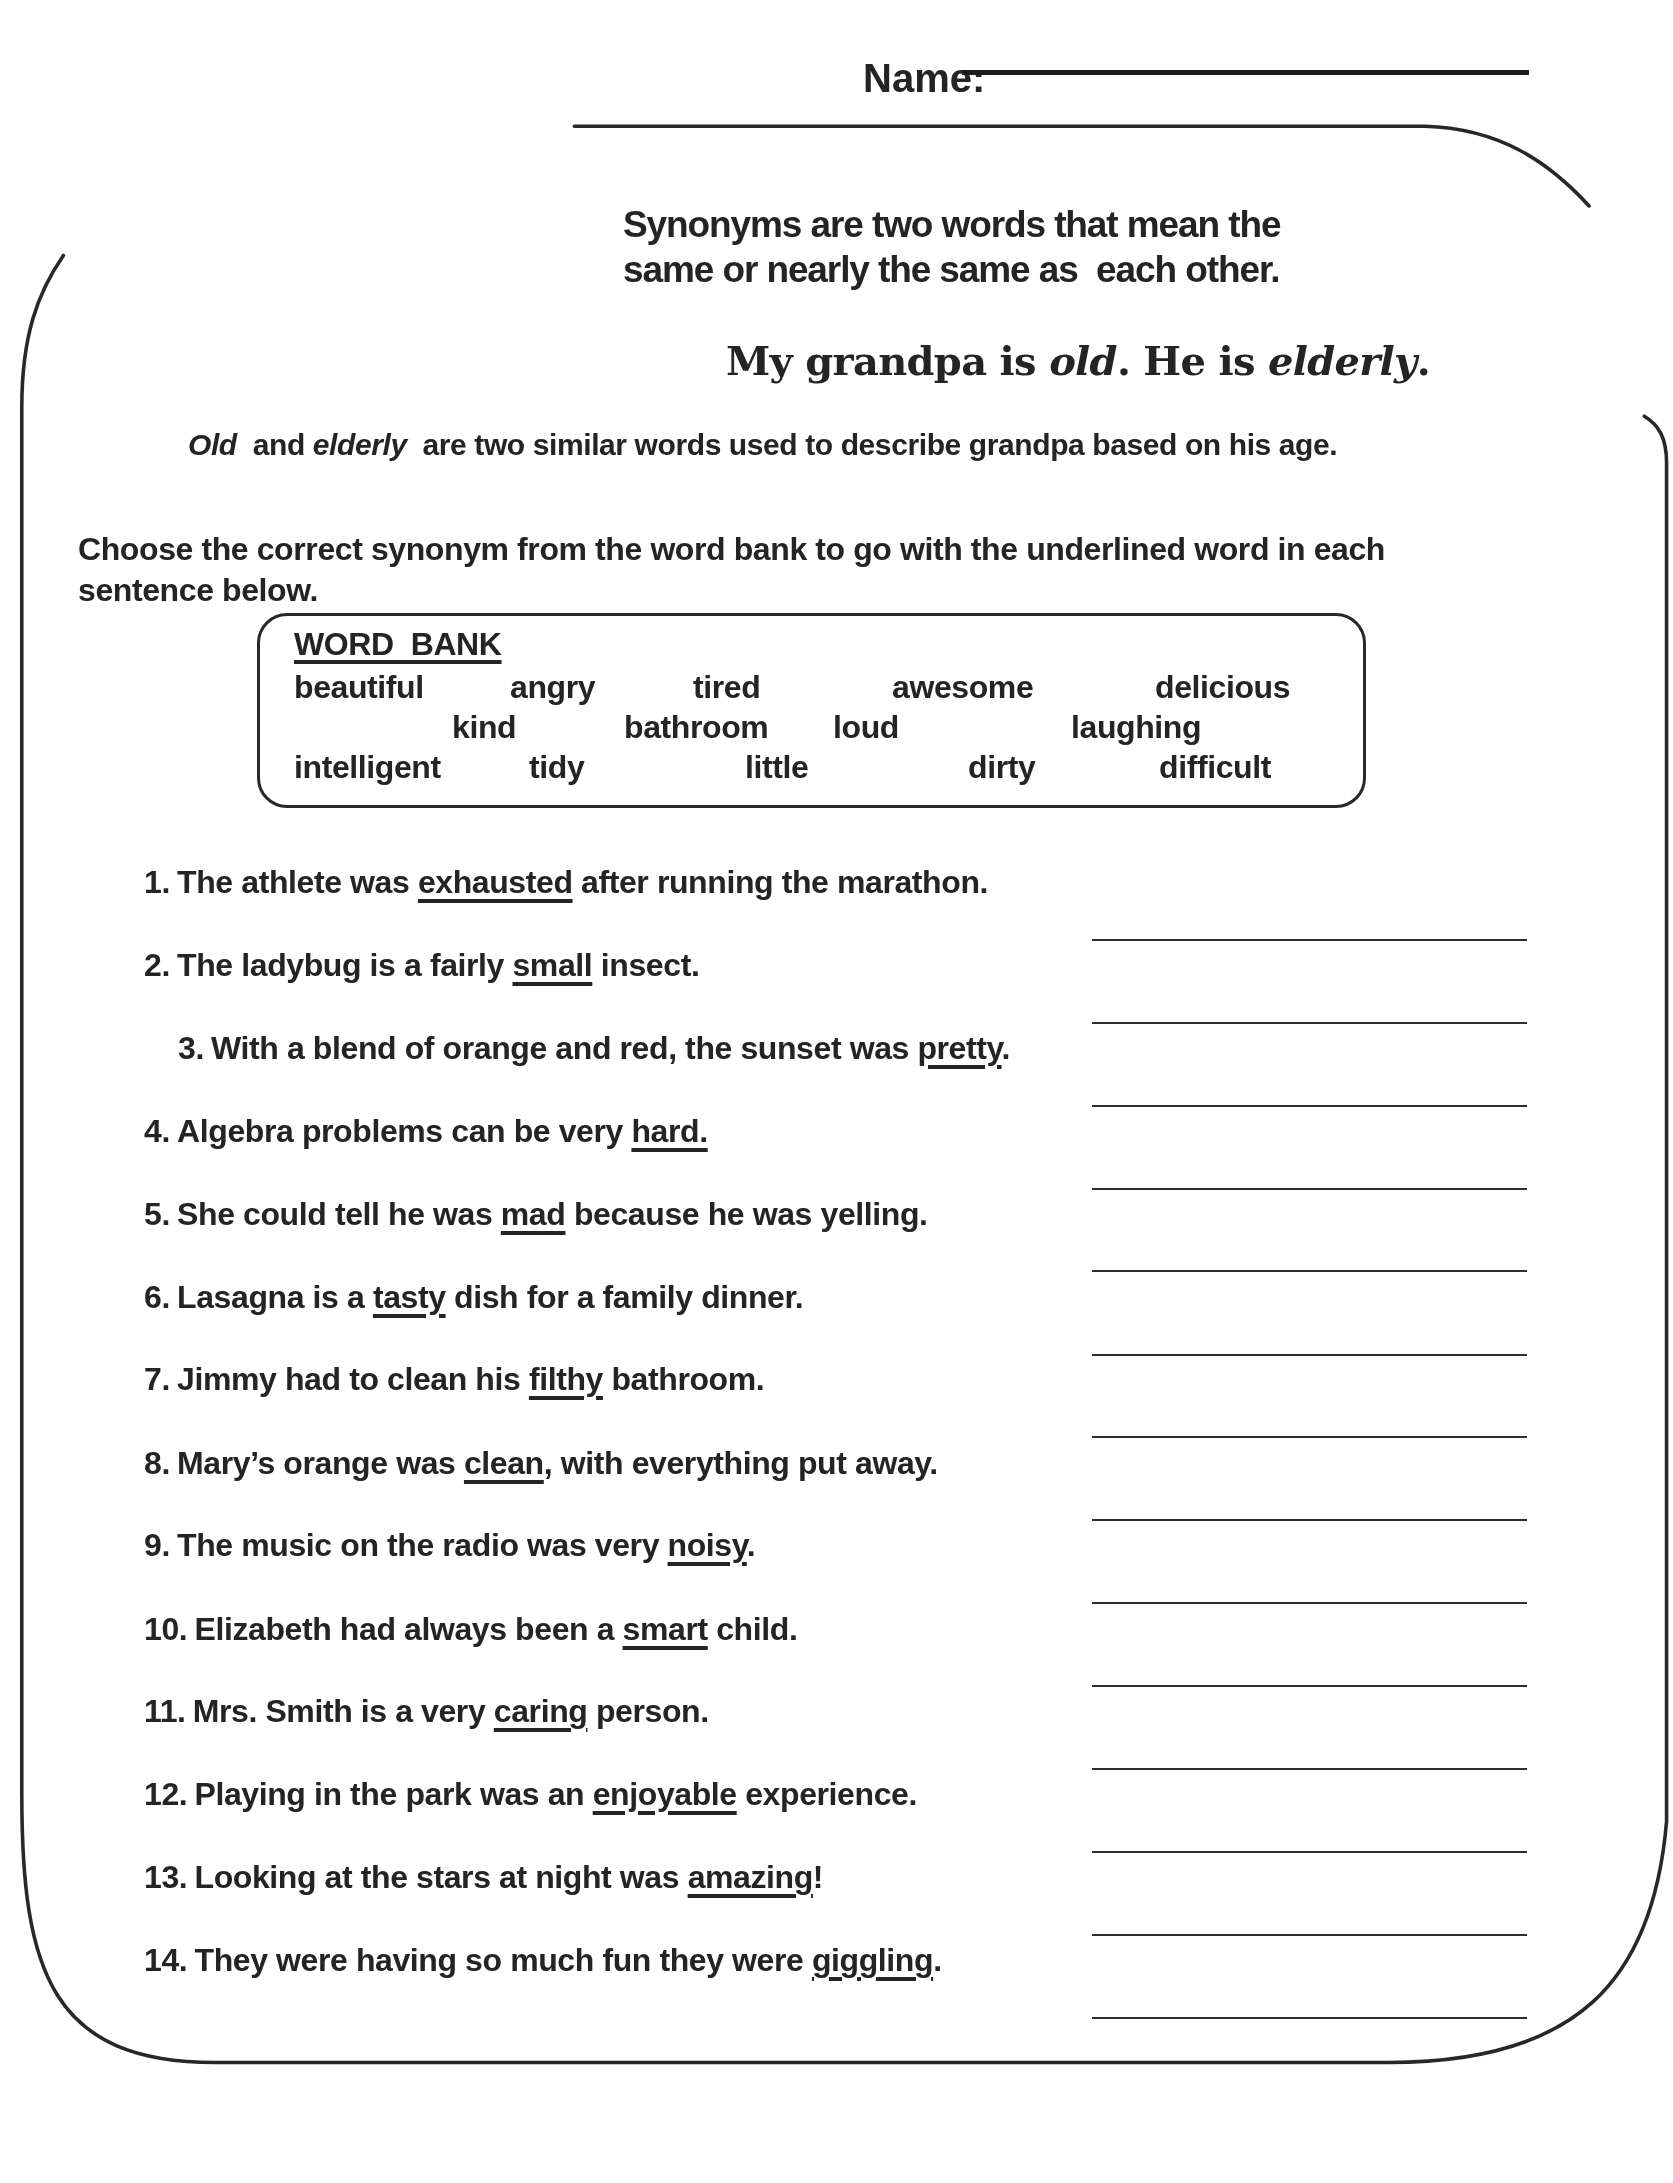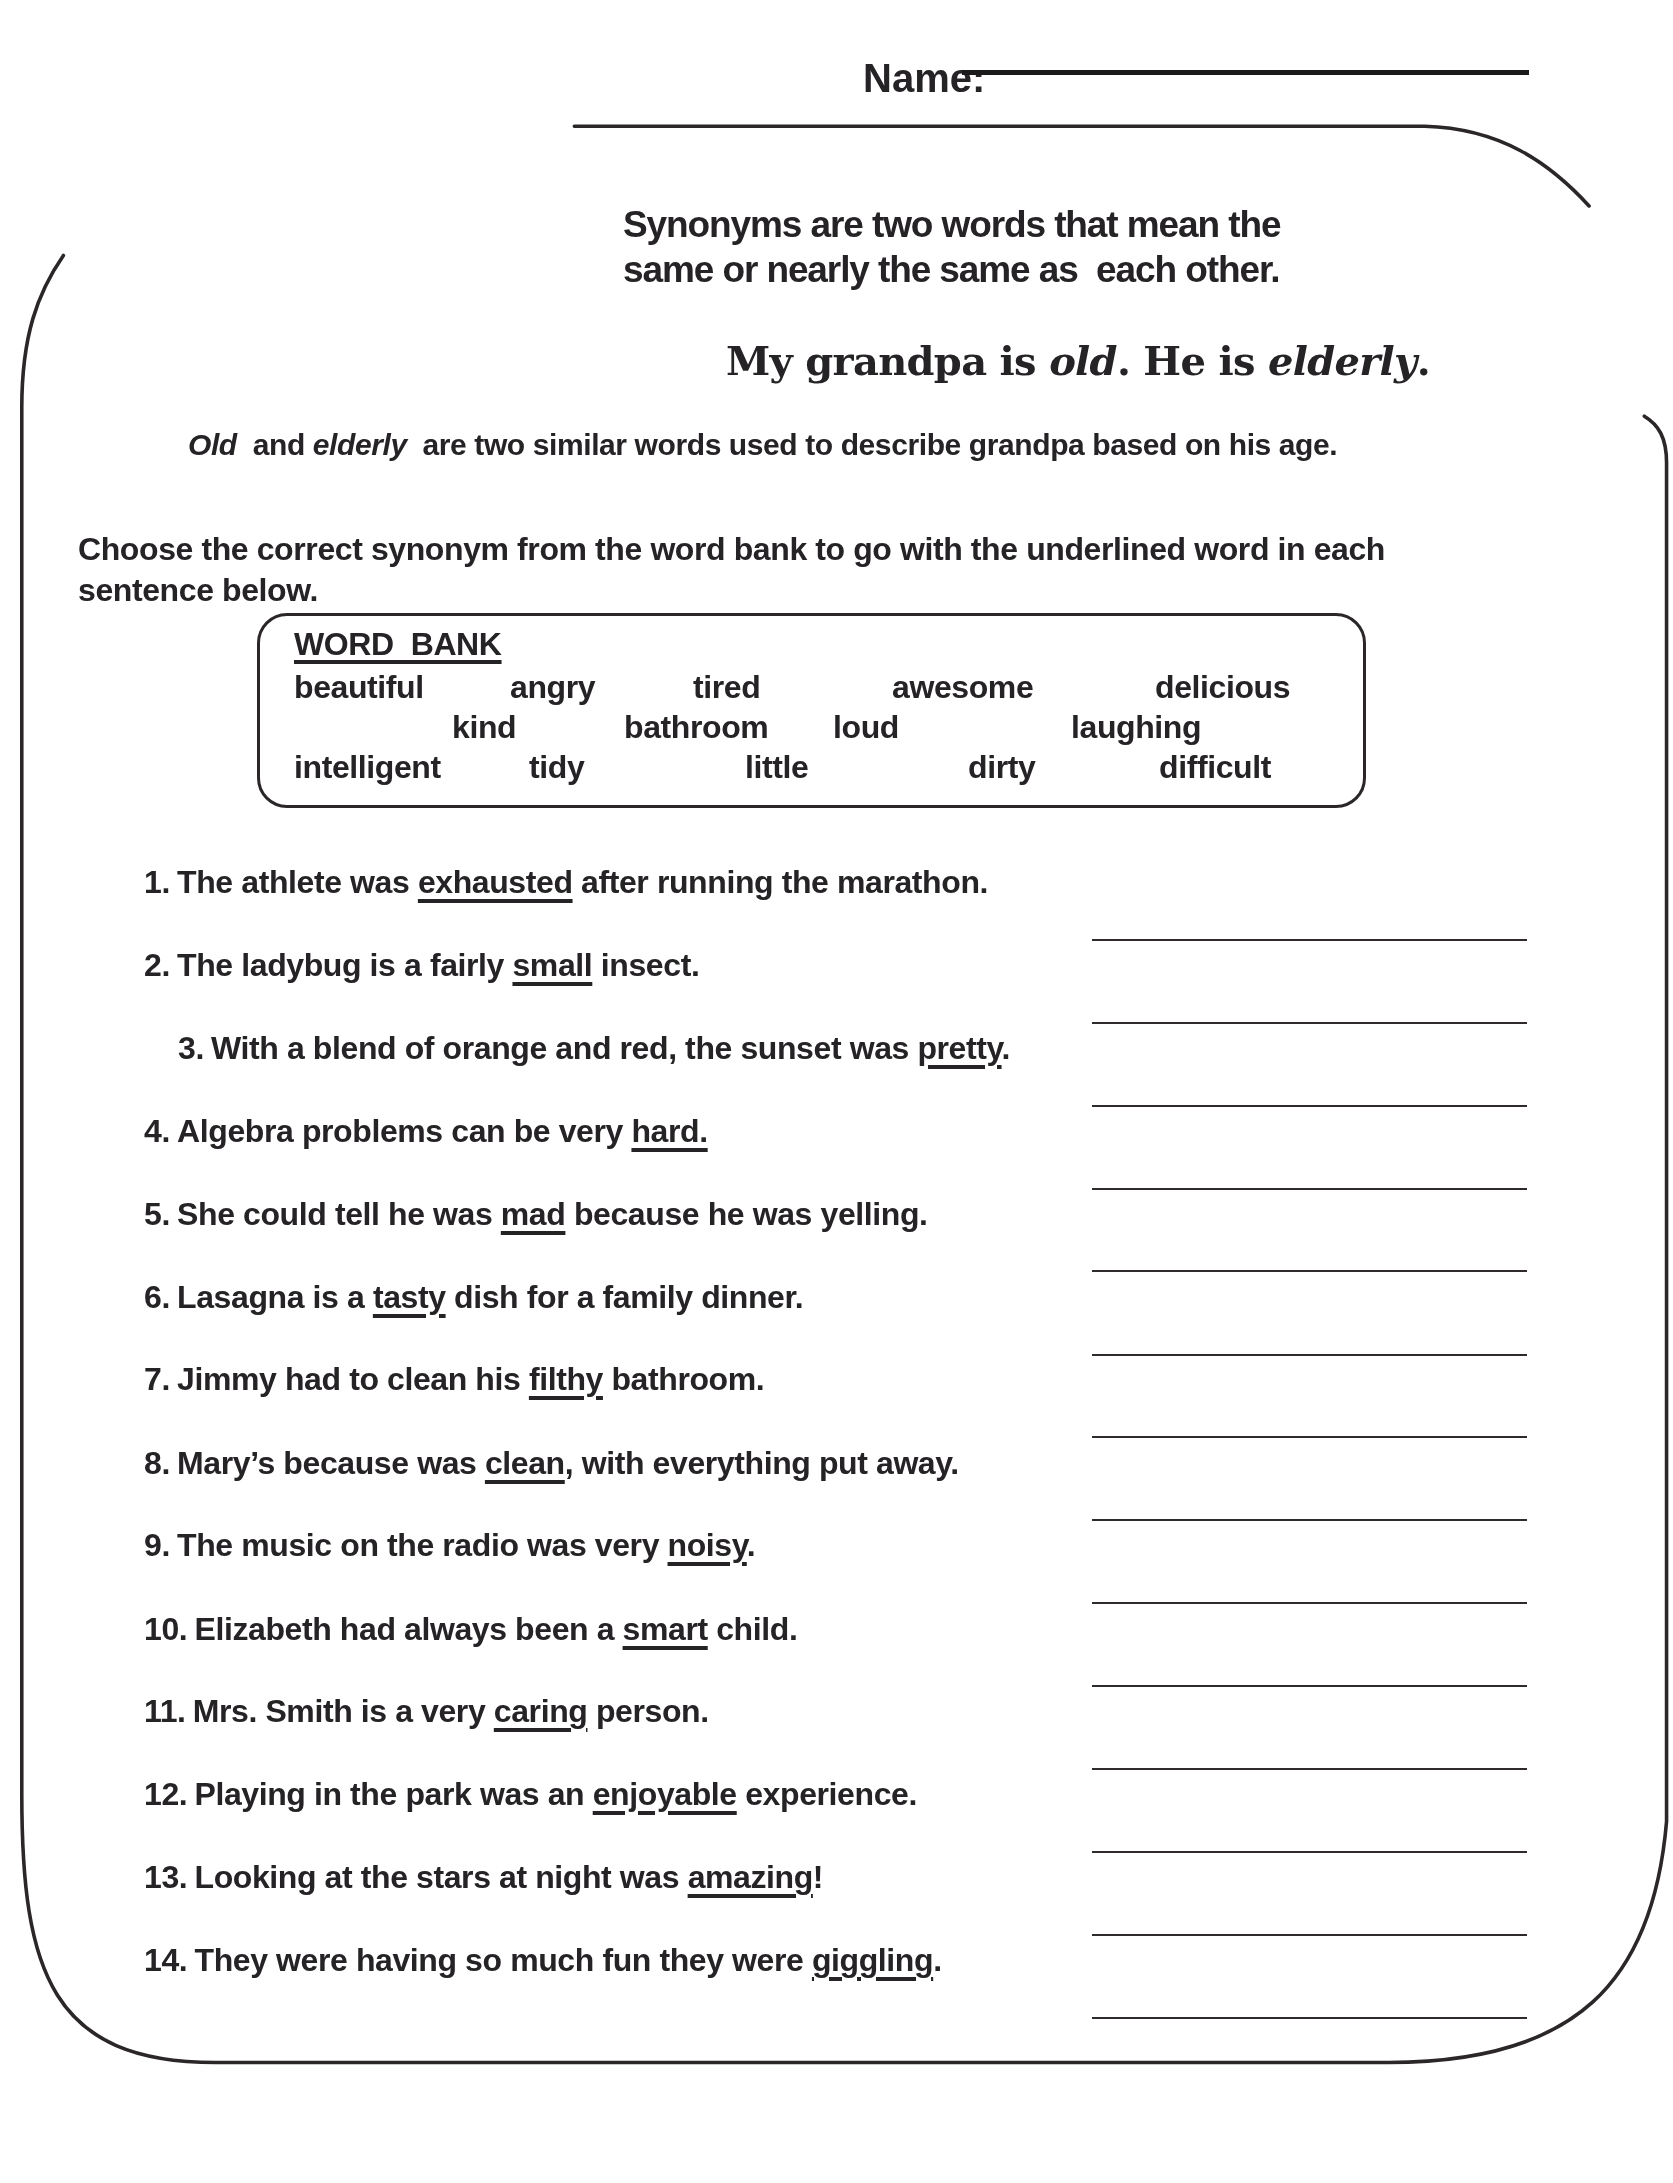--- a/index.html
+++ b/index.html
@@ -82,21 +82,21 @@
     <span class="abs wb-word" style="left:899px;top:133px;">difficult</span>
   </div>
 
   <div class="abs sentence" style="top:864px;"><span class="num">1.</span><span>The athlete was </span><span class="u">exhausted</span><span> after running the marathon.</span></div>
   <div class="abs sentence" style="top:947px;"><span class="num">2.</span><span>The ladybug is a fairly </span><span class="u">small</span><span> insect.</span></div>
   <div class="abs sentence" style="top:1030px;margin-left:34px;"><span class="num">3.</span><span>With a blend of orange and red, the sunset was </span><span class="u">pretty</span><span>.</span></div>
   <div class="abs sentence" style="top:1113px;"><span class="num">4.</span><span>Algebra problems can be very </span><span class="u">hard.</span><span></span></div>
   <div class="abs sentence" style="top:1196px;"><span class="num">5.</span><span>She could tell he was </span><span class="u">mad</span><span> because he was yelling.</span></div>
   <div class="abs sentence" style="top:1279px;"><span class="num">6.</span><span>Lasagna is a </span><span class="u">tasty</span><span> dish for a family dinner.</span></div>
   <div class="abs sentence" style="top:1361px;"><span class="num">7.</span><span>Jimmy had to clean his </span><span class="u">filthy</span><span> bathroom.</span></div>
-  <div class="abs sentence" style="top:1445px;"><span class="num">8.</span><span>Mary’s because was </span><span class="u">clean</span><span>, with everything put away.</span></div>
+  <div class="abs sentence" style="top:1445px;"><span class="num">8.</span><span>Mary’s orange was </span><span class="u">clean</span><span>, with everything put away.</span></div>
   <div class="abs sentence" style="top:1527px;"><span class="num">9.</span><span>The music on the radio was very </span><span class="u">noisy</span><span>.</span></div>
   <div class="abs sentence" style="top:1611px;"><span class="num">10.</span><span>Elizabeth had always been a </span><span class="u">smart</span><span> child.</span></div>
   <div class="abs sentence" style="top:1693px;"><span class="num">11.</span><span>Mrs. Smith is a very </span><span class="u">caring</span><span> person.</span></div>
   <div class="abs sentence" style="top:1776px;"><span class="num">12.</span><span>Playing in the park was an </span><span class="u">enjoyable</span><span> experience.</span></div>
   <div class="abs sentence" style="top:1859px;"><span class="num">13.</span><span>Looking at the stars at night was </span><span class="u">amazing</span><span>!</span></div>
   <div class="abs sentence" style="top:1942px;"><span class="num">14.</span><span>They were having so much fun they were </span><span class="u">giggling</span><span>.</span></div>
 
   <div class="abs ans" style="top:939px;"></div>
   <div class="abs ans" style="top:1022px;"></div>
   <div class="abs ans" style="top:1105px;"></div>

